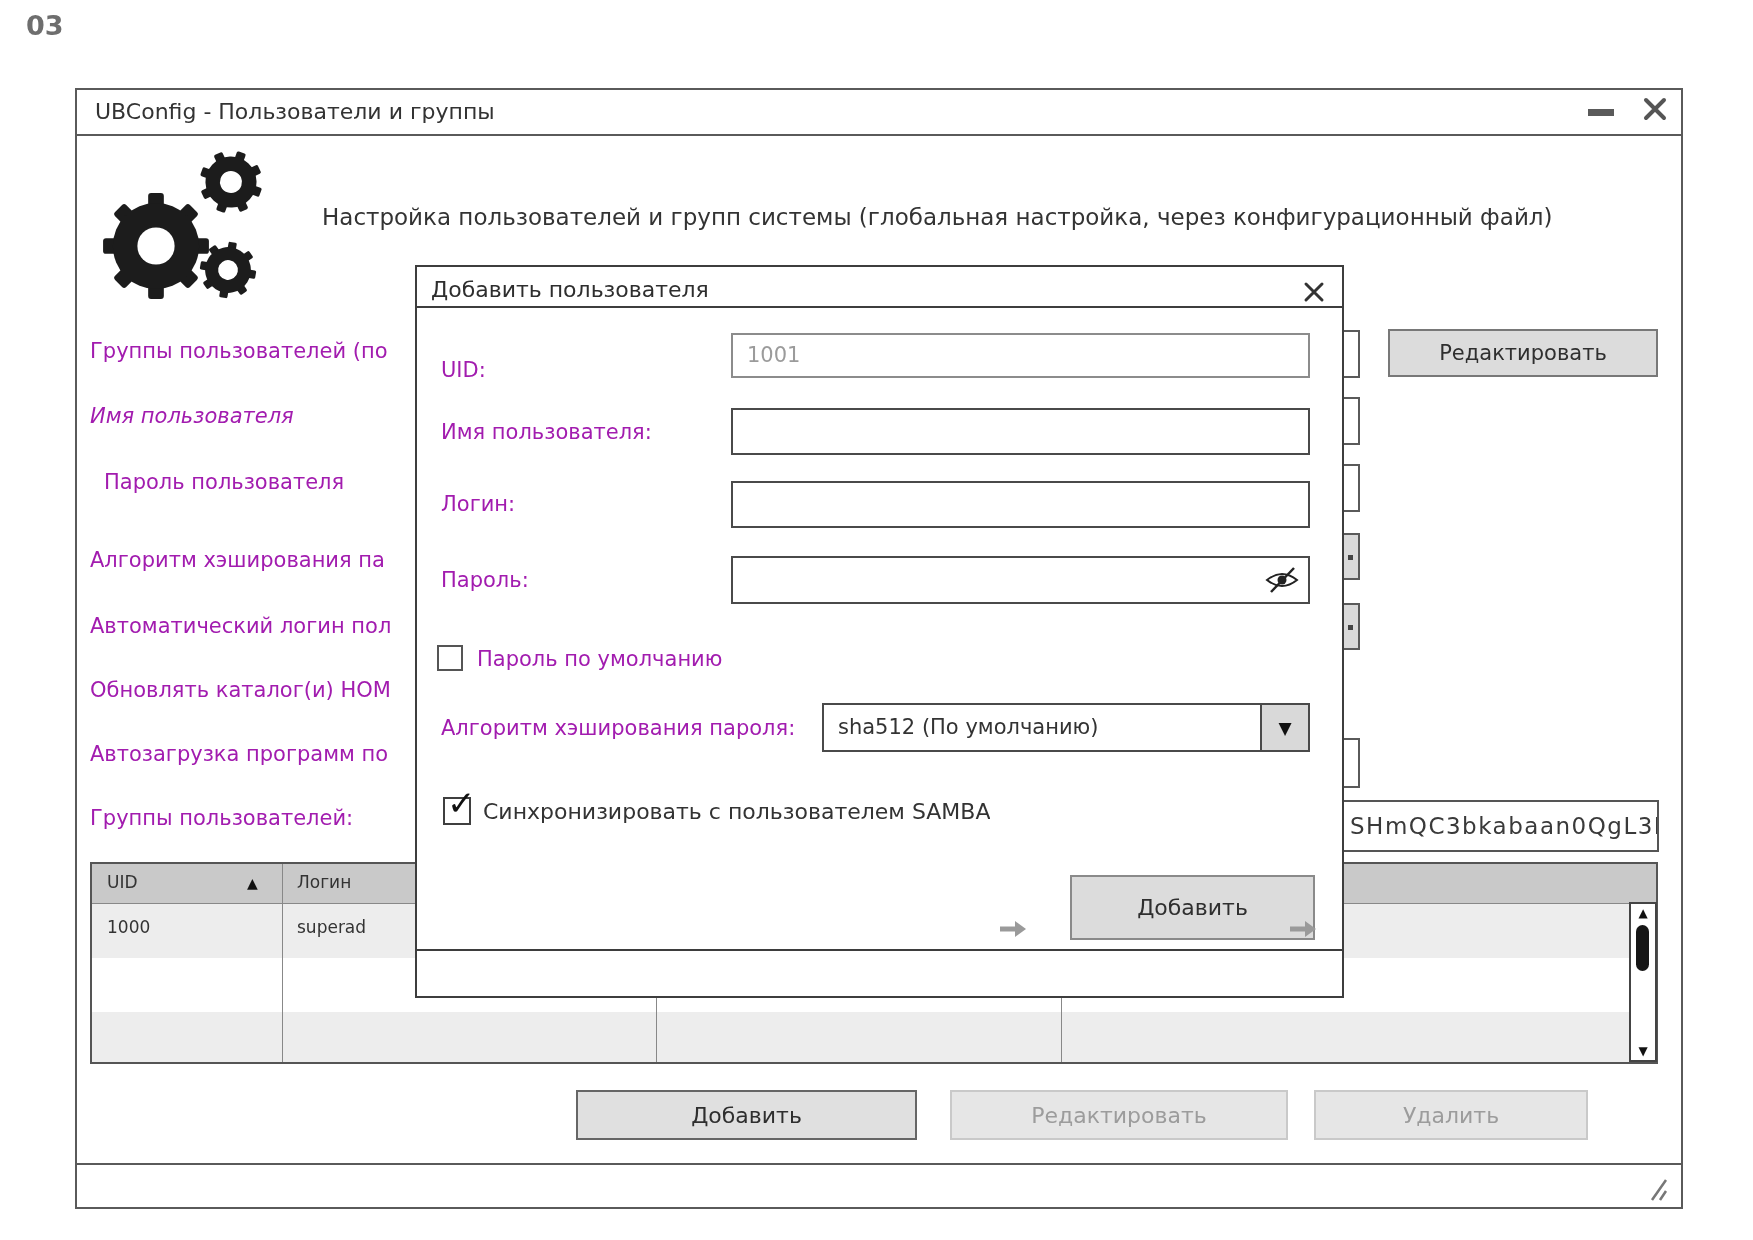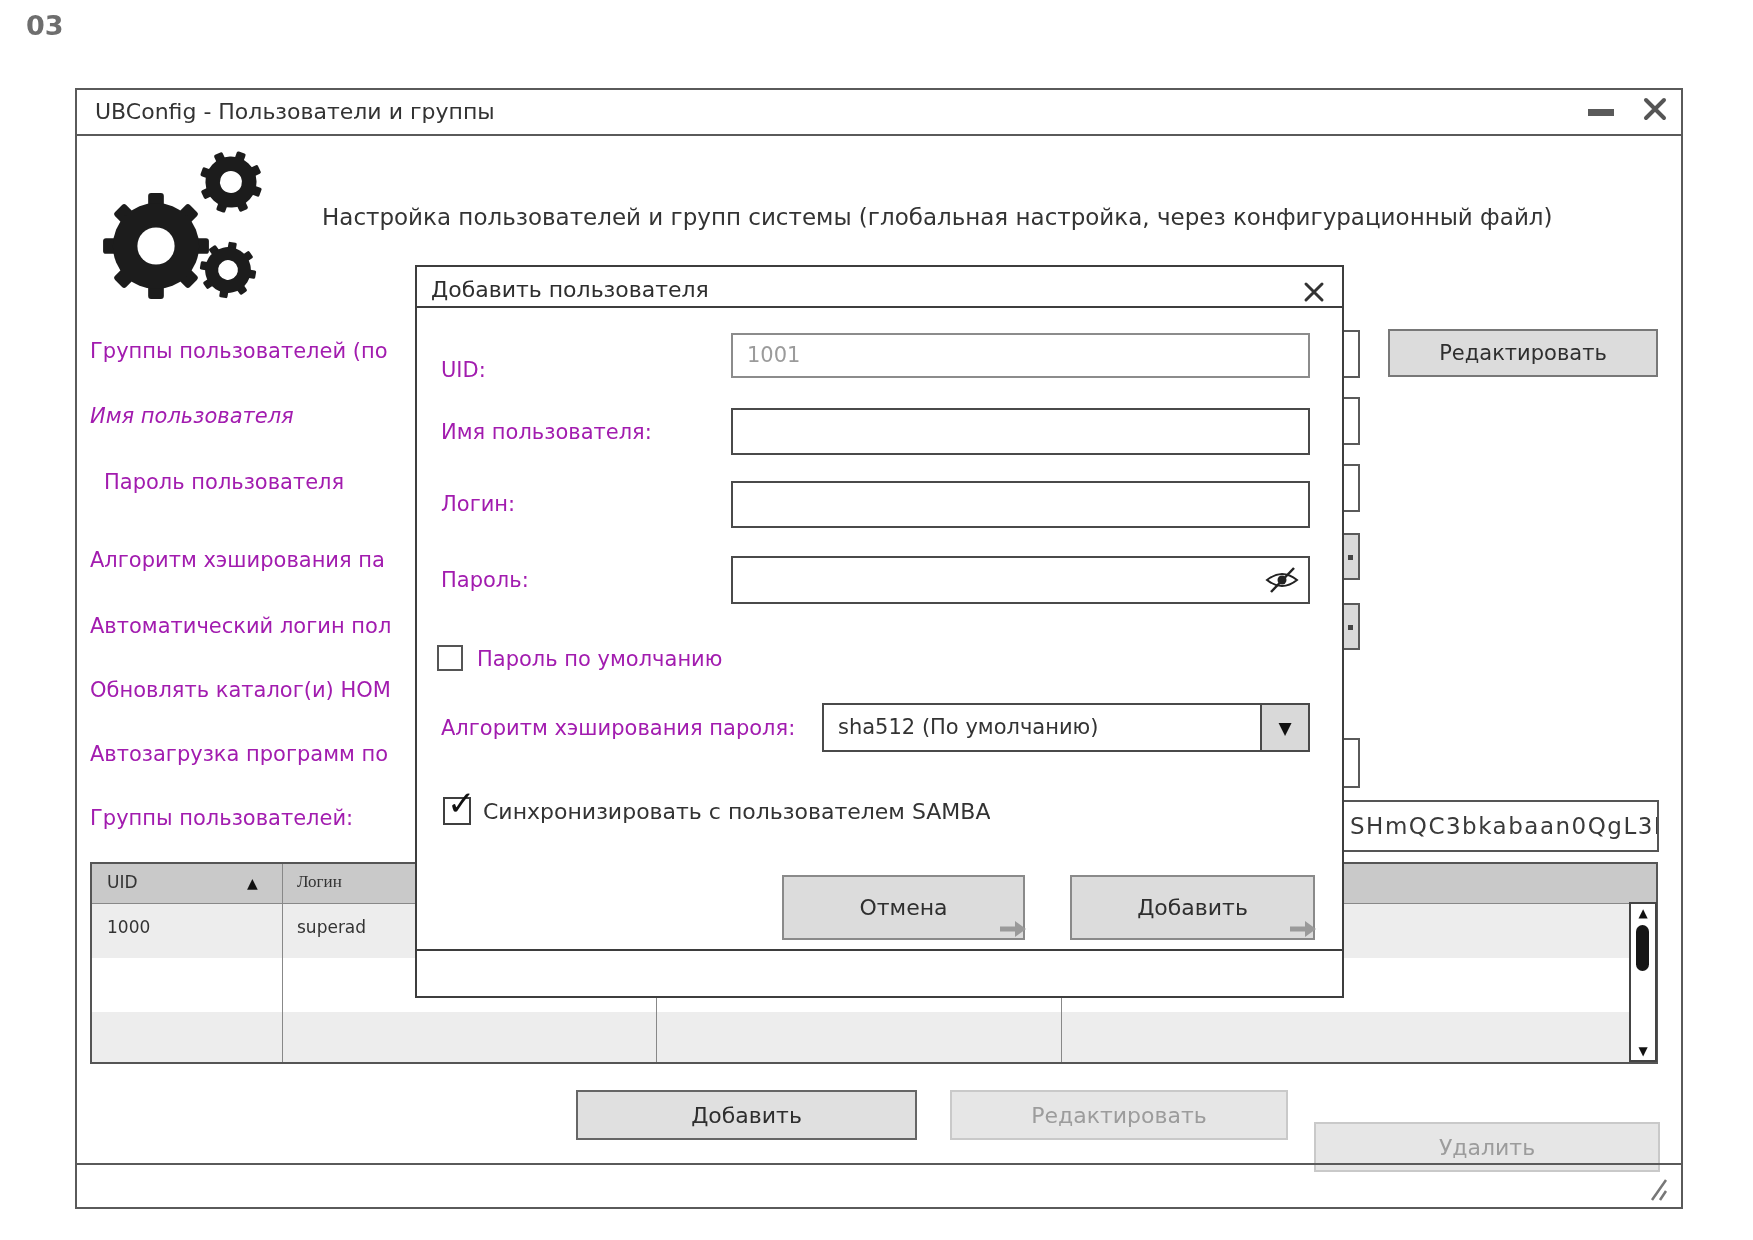--- a/index.html
+++ b/index.html
@@ -85,21 +85,21 @@
     </div>
   <div class="abs remnant" style="left:1330px;top:738px;width:30px;height:50px;"></div>
 
   <div class="abs inp nowrap" style="left:1200px;top:800px;width:459px;height:52px;border-color:#555;
         font-size:23px;letter-spacing:1.5px;line-height:48px;padding-left:148px;color:#3a3a3a;">SHmQC3bkabaan0QgL3N</div>
 
   <div class="abs" style="left:90px;top:862px;width:1568px;height:202px;border:2px solid #555;box-sizing:border-box;background:#fff;">
     <div style="position:absolute;left:0;top:0;right:0;height:40px;background:#c9c9c9;border-bottom:1px solid #888;box-sizing:border-box;"></div>
     <div class="abs cell-text" style="left:15px;top:8px;">UID</div>
     <div class="abs" style="left:155px;top:11px;font-size:14px;color:#111;">▲</div>
-    <div class="abs cell-text" style="left:205px;top:8px;font-family:Liberation Serif, serif;">Логин</div>
+    <div class="abs cell-text" style="left:205px;top:8px;">Логин</div>
 
     <div style="position:absolute;left:0;top:40px;right:0;height:54px;background:#ededed;"></div>
     <div style="position:absolute;left:0;top:94px;right:0;height:54px;background:#ffffff;"></div>
     <div style="position:absolute;left:0;top:148px;right:0;height:50px;background:#ededed;"></div>
 
     <div class="abs cell-text" style="left:15px;top:53px;">1000</div>
     <div class="abs cell-text" style="left:205px;top:53px;">superad</div>
 
     <div style="position:absolute;left:190px;top:0;bottom:0;width:0;border-left:1px solid #888;"></div>
     <div style="position:absolute;left:564px;top:0;bottom:0;width:0;border-left:1px solid #888;"></div>
@@ -107,21 +107,21 @@
   </div>
 
   <div class="abs" style="left:1629px;top:902px;width:28px;height:160px;background:#fff;border:2px solid #444;box-sizing:border-box;">
     <div class="scroll-glyph" style="position:absolute;left:0;right:0;top:3px;">▲</div>
     <div style="position:absolute;left:5px;top:21px;width:13px;height:46px;background:#161616;border-radius:7px;"></div>
     <div class="scroll-glyph" style="position:absolute;left:0;right:0;bottom:3px;">▼</div>
   </div>
 
   <div class="abs btn" style="left:576px;top:1090px;width:341px;height:50px;background:#e0e0e0;border-color:#666;">Добавить</div>
   <div class="abs btn btn-disabled" style="left:950px;top:1090px;width:338px;height:50px;">Редактировать</div>
-  <div class="abs btn btn-disabled" style="left:1314px;top:1122px;width:346px;height:50px;">Удалить</div>
+  <div class="abs btn btn-disabled" style="left:1314px;top:1090px;width:274px;height:50px;">Удалить</div>
 
   <div class="abs hline" style="left:77px;top:1163px;width:1604px;"></div>
   <svg class="abs" style="left:1642px;top:1176px;" width="26" height="26" viewBox="0 0 26 26">
     <path d="M24 4 L10 24 M24 15 L18 24" stroke="#777" stroke-width="2.5" fill="none"></path>
   </svg>
 
   <div class="abs dlg" style="left:415px;top:265px;width:929px;height:733px;background:#fff;border:2px solid #3d3d3d;box-sizing:border-box;"></div>
 
   <div class="abs dlg-top nowrap" style="left:431px;top:277px;font-size:22px;color:#2e2e2e;">Добавить пользователя</div>
   <div class="abs dlg-top" style="left:417px;top:306px;width:925px;border-top:2px solid #3d3d3d;height:0;"></div>
@@ -155,21 +155,20 @@
     <div class="nowrap" style="position:absolute;left:14px;top:0;right:50px;line-height:45px;font-size:21px;color:#333;">sha512 (По умолчанию)</div>
     <div class="combo-arrow-seg">
       <span>▼</span>
     </div>
   </div>
 
   <div class="abs dlg-top" style="left:443px;top:797px;width:28px;height:28px;border:2px solid #3f3f3f;box-sizing:border-box;background:#fff;"></div>
   <div class="abs dlg-top" style="left:447px;top:786px;font-size:34px;font-weight:bold;color:#111;line-height:34px;">✓</div>
   <div class="abs dlg-top nowrap" style="left:483px;top:799px;font-size:22px;color:#333;">Синхронизировать с пользователем SAMBA</div>
 
-  <div class="abs dlg-top btn" style="left:782px;top:875px;width:243px;height:65px;">Отмена</div>
   <div class="abs dlg-top btn" style="left:1070px;top:875px;width:245px;height:65px;">Добавить</div>
   <svg class="abs" style="left:998px;top:918px;z-index:12;" width="32" height="22" viewBox="0 0 32 22">
     <path d="M2 11 H20" stroke="#9a9a9a" stroke-width="5"></path>
     <path d="M17 3 L28 11 L17 19 Z" fill="#9a9a9a"></path>
   </svg>
   <svg class="abs" style="left:1288px;top:918px;z-index:12;" width="32" height="22" viewBox="0 0 32 22">
     <path d="M2 11 H20" stroke="#9a9a9a" stroke-width="5"></path>
     <path d="M17 3 L28 11 L17 19 Z" fill="#9a9a9a"></path>
   </svg>
 

